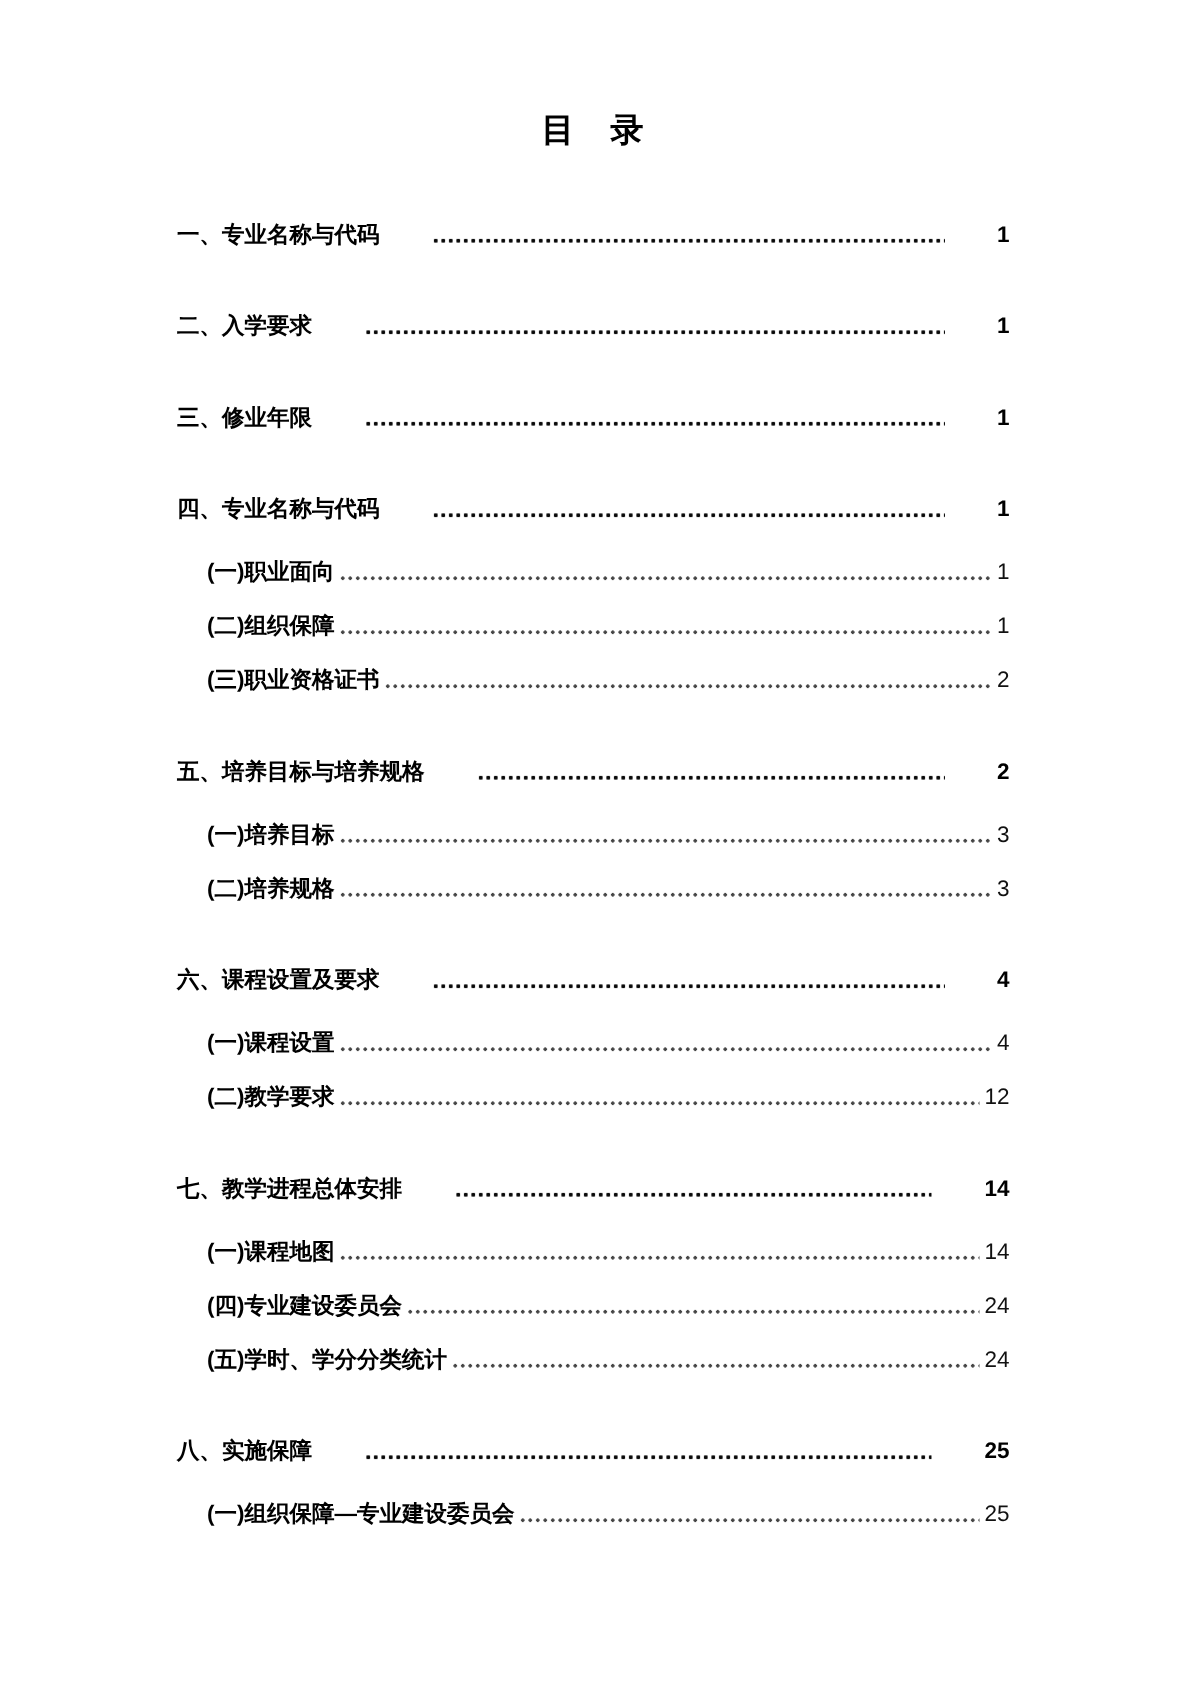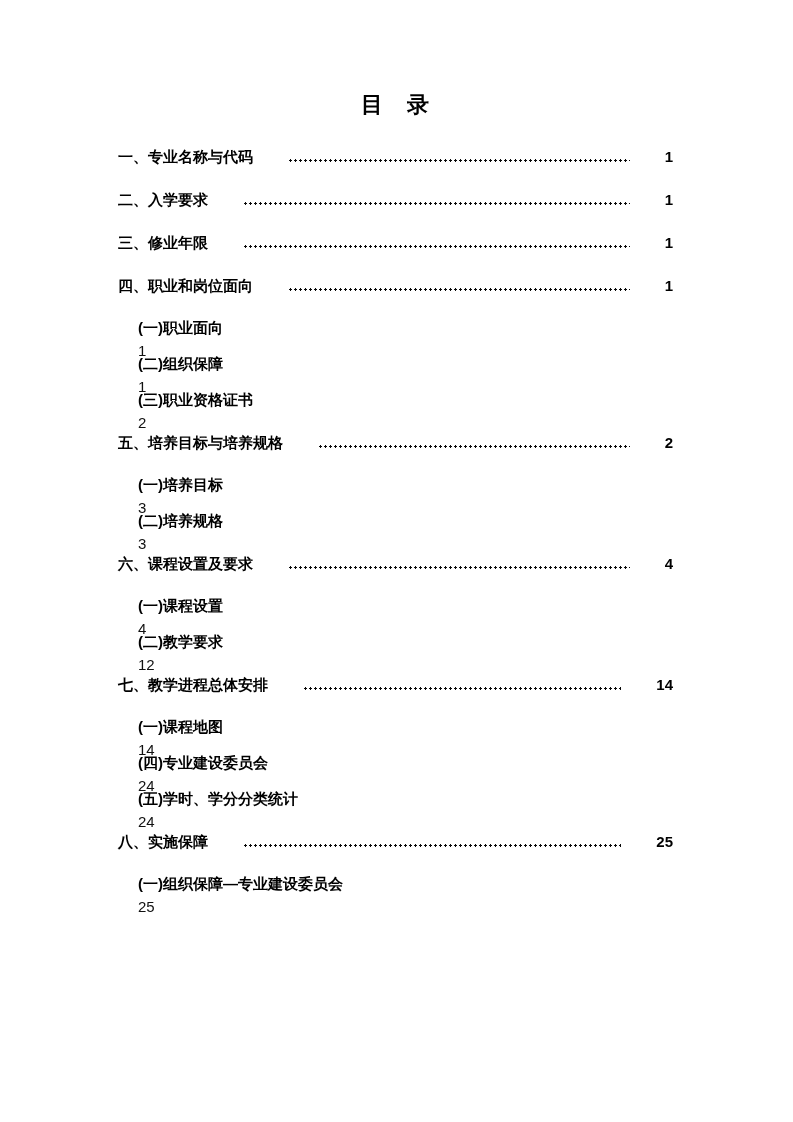--- a/index.html
+++ b/index.html
@@ -10,21 +10,21 @@
   body {
     width: 793px;
     height: 1122px;
     overflow: hidden;
     font-family: "Liberation Sans", sans-serif;
     color: #000000;
   }
   .page {
     width: 555px;
     padding-left: 118px;
-    padding-top: 88px;
+    padding-top: 70px;
   }
   .doc-title {
     text-align: center;
     font-size: 22px;
     font-weight: bold;
     line-height: 34px;
     color: #000000;
     letter-spacing: 1px;
   }
   .toc {
@@ -47,31 +47,31 @@
     height: 5px;
     align-self: center;
     margin: 7px 3px 0 3px;
     background-repeat: repeat-x;
     background-position: left center;
   }
   .row .page-num {
     text-align: right;
   }
   
-  .row.l1 { margin-top: 27px; gap: 32px; }
+  .row.l1 { margin-top: 45px; gap: 32px; }
   .row.l1 .leader {
     background-image: radial-gradient(circle, #0a0a0a 1.3px, rgba(0,0,0,0) 1.4px);
     background-size: 5px 5px;
   }
   .row.l1 .page-num {
     font-weight: bold;
     color: #000000;
   }
   
-  .row.l2 { margin-top: 20px; padding-left: 20px; flex-direction: column; }
+  .row.l2 { margin-top: 20px; padding-left: 20px; }
   .row.l1 + .row.l2 { margin-top: 26px; }
   .row.l2 .leader {
     background-image: radial-gradient(circle, #454545 1px, rgba(0,0,0,0) 1.1px);
     background-size: 5px 5px;
   }
   .row.l2 .page-num {
     font-weight: normal;
     color: #111111;
   }
 </style>
@@ -96,21 +96,21 @@
       <span class="page-num">1</span>
     </div>
 
     <div class="row l1">
       <span class="label">三、修业年限</span>
       <span class="leader"></span>
       <span class="page-num">1</span>
     </div>
 
     <div class="row l1">
-      <span class="label">四、职业和岗位面向</span>
+      <span class="label">四、专业名称与代码</span>
       <span class="leader"></span>
       <span class="page-num">1</span>
     </div>
 
     <div class="row l2">
       <span class="label">(一)职业面向</span>
       <span class="leader"></span>
       <span class="page-num">1</span>
     </div>
 

